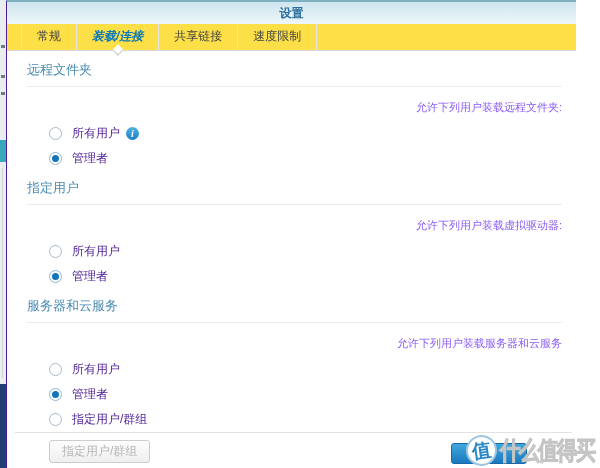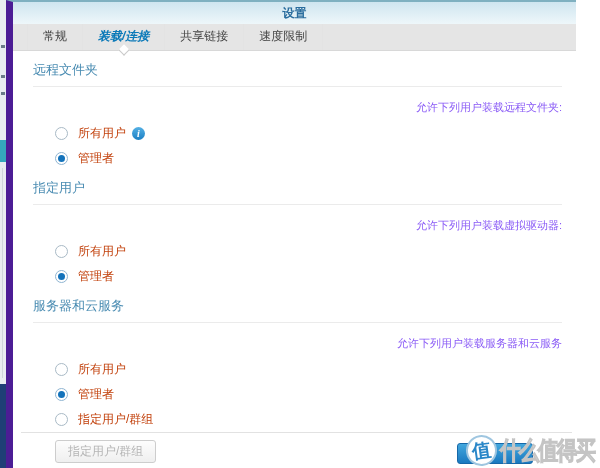--- a/index.html
+++ b/index.html
@@ -10,29 +10,29 @@
   
   .left-strip { position:absolute; left:0; top:0; width:6px; height:468px; background:#e9edf0; }
   .strip-mark { position:absolute; left:1px; width:4px; height:3px; background:#6b7c88; }
   .strip-teal { position:absolute; left:0; top:140px; width:6px; height:22px; background:#35a8bc; }
   .strip-line { position:absolute; left:2px; top:168px; width:1px; height:210px; background:#cfd6da; }
   .strip-navy { position:absolute; left:0; top:384px; width:6px; height:84px; background:#1f3f76; }
 
   
   .dialog {
     position:absolute; left:6px; top:0; width:570px; height:468px; box-sizing:border-box;
-    background:#fff; border-top:2px solid #7fb0c0; border-left:7px solid #4c1d95;
+    background:#fff; border-top:2px solid #7fb0c0; border-left:1px solid #4c1d95;
   }
   .header {
     height:22px; line-height:22px; text-align:center;
     background:linear-gradient(#cfe5ef,#eef7fa);
     font-size:12px; font-weight:bold; color:#2a6d9e;
   }
   .tabbar {
-    height:26px; background:#e5e5e5; border-bottom:1px solid #d8d8d8;
+    height:26px; background:#fde047; border-bottom:1px solid #d8d8d8;
     display:flex; padding-left:14px; position:relative;
   }
   .tab {
     position:relative; padding:0 15px; line-height:25px; font-size:12px;
     color:#444; border-right:1px solid #e3e3e3; cursor:pointer; white-space:nowrap;
   }
   .tab:first-child { border-left:1px solid #e3e3e3; }
   .tab.active { color:#0b79b8; font-weight:bold;font-style:italic; }
   .notch {
     position:absolute; bottom:-4px; left:50%; margin-left:-4px;
@@ -50,21 +50,21 @@
   .option { display:flex; align-items:center; height:25px; margin-left:22px; cursor:pointer; }
   .radio {
     width:13px; height:13px; border-radius:50%; box-sizing:border-box;
     border:1px solid #a9bac6; background:#fff; position:relative; flex:none;
   }
   .radio.selected { border-color:#8fb5d2; }
   .radio.selected::after {
     content:""; position:absolute; left:2px; top:2px; width:7px; height:7px;
     border-radius:50%; background:#1473bb;
   }
-  .option-label { margin-left:10px; font-size:12px; color:#c2410c;text-align:center; }
+  .option-label { margin-left:10px; font-size:12px; color:#4c1d95;text-align:center; }
   .info-icon {
     margin-left:6px; width:13px; height:13px; border-radius:50%; flex:none;
     background:linear-gradient(#54b0e4,#1b7fc4); color:#fff;
     font-size:10px; font-style:italic; font-weight:bold;
     font-family:"Liberation Serif","DejaVu Serif",serif;
     text-align:center; line-height:13px;
   }
   .specify-btn {
     margin:8px 0 0 22px; height:23px; padding:0 12px;
     font-size:12px; color:#b5b5b5;

